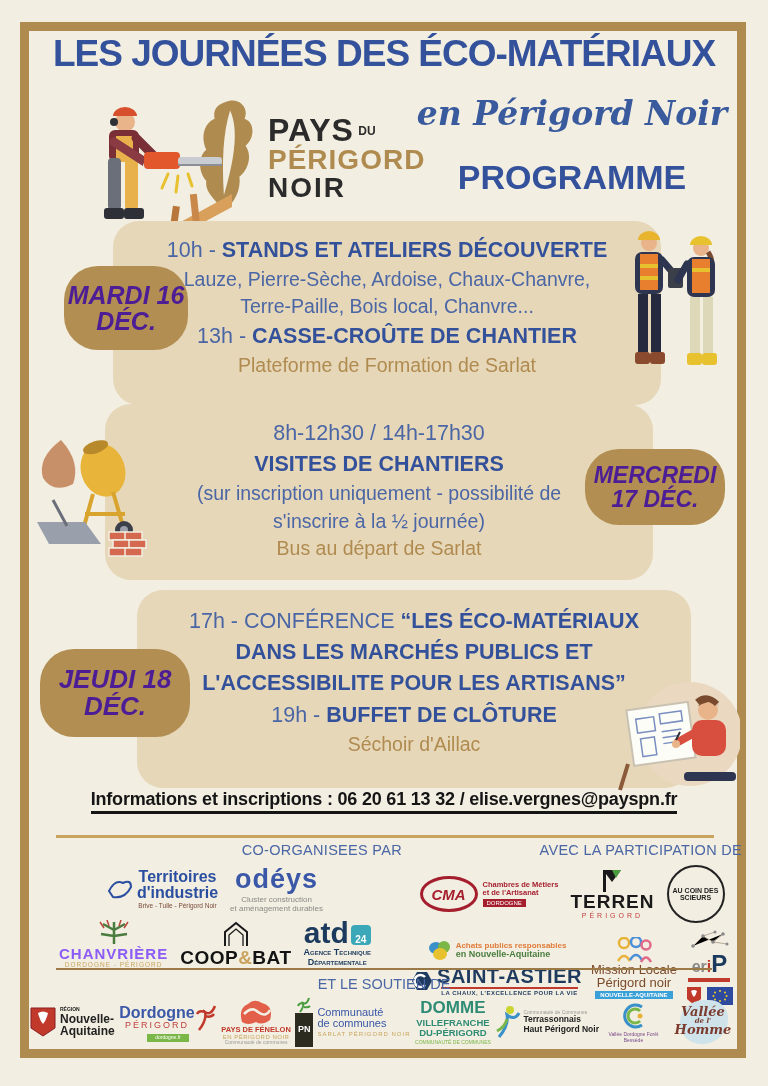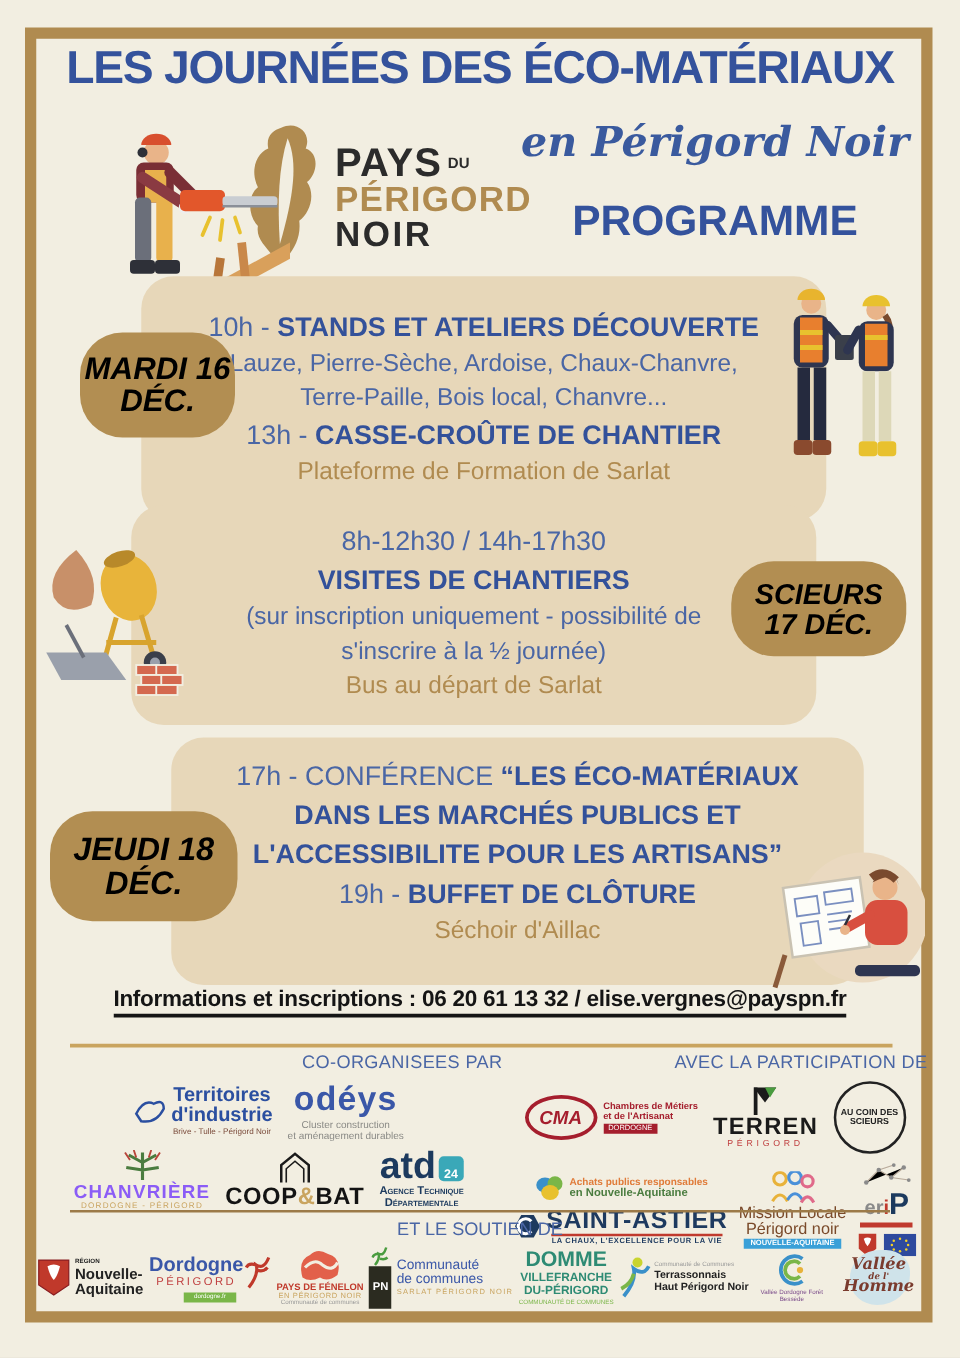--- a/index.html
+++ b/index.html
@@ -21,27 +21,27 @@
             font-family:"DejaVu Serif",serif;font-style:italic;font-weight:700;
             font-size:33px;color:#3a5a9e;}
   .program{position:absolute;top:158px;left:414px;width:316px;text-align:center;
            font-size:34px;font-weight:800;color:#34529c;}
 
   .illu{position:absolute;}
 
   .card{position:absolute;background:#e7d7b9;border-radius:26px;color:#4a66a5;text-align:center;}
   .card .b{font-weight:800;color:#33519a;}
   .card .gold{color:#b08b50;}
-  .card1{left:113px;top:221px;width:548px;height:170px;padding-top:26px;}
+  .card1{left:113px;top:221px;width:548px;height:170px;padding-top:14px;}
   .card2{left:105px;top:404px;width:548px;height:162px;padding-top:14px;}
   .card3{left:137px;top:590px;width:554px;height:182px;padding-top:16px;}
   .ln-lg{font-size:21.5px;line-height:1.45;}
   .ln-md{font-size:19.5px;line-height:1.4;}
 
-  .badge{position:absolute;background:#b28e52;color:#000000;font-weight:800;font-style:italic;
+  .badge{position:absolute;background:#b28e52;color:#4c1d95;font-weight:800;font-style:italic;
          text-align:center;border-radius:34px;display:flex;flex-direction:column;
          justify-content:center;line-height:1.05;z-index:3;}
   .badge1{left:64px;top:266px;width:124px;height:84px;font-size:25px;}
   .badge2{left:585px;top:449px;width:140px;height:76px;font-size:23px;}
   .badge3{left:40px;top:649px;width:150px;height:88px;font-size:26px;}
 
   .contact{position:absolute;top:789px;left:0;right:0;text-align:center;z-index:4;}
   .contact span{font-size:18px;font-weight:800;color:#151515;
                 border-bottom:3px solid #151515;padding-bottom:2px;letter-spacing:-0.2px;}
   .divider1{position:absolute;top:835px;left:56px;width:658px;height:3px;background:#c9a45f;}
@@ -249,21 +249,21 @@
   </svg>
 
   <div class="card card2">
     <div class="ln-lg">8h-12h30 / 14h-17h30</div>
     <div class="ln-lg b">VISITES DE CHANTIERS</div>
     <div class="ln-md">(sur inscription uniquement - possibilité de</div>
     <div class="ln-md">s'inscrire à la ½ journée)</div>
     <div class="ln-md gold">Bus au départ de Sarlat</div>
   </div>
   <div class="badge badge2">
-    <div>SCIEURS</div>
+    <div>MERCREDI</div>
     <div>17 DÉC.</div>
   </div>
 
   <div class="card card3">
     <div class="ln-lg">
       <span>17h - CONFÉRENCE</span>
       <span class="b">“LES ÉCO-MATÉRIAUX</span>
     </div>
     <div class="ln-lg b">DANS LES MARCHÉS PUBLICS ET</div>
     <div class="ln-lg b">L'ACCESSIBILITE POUR LES ARTISANS”</div>

